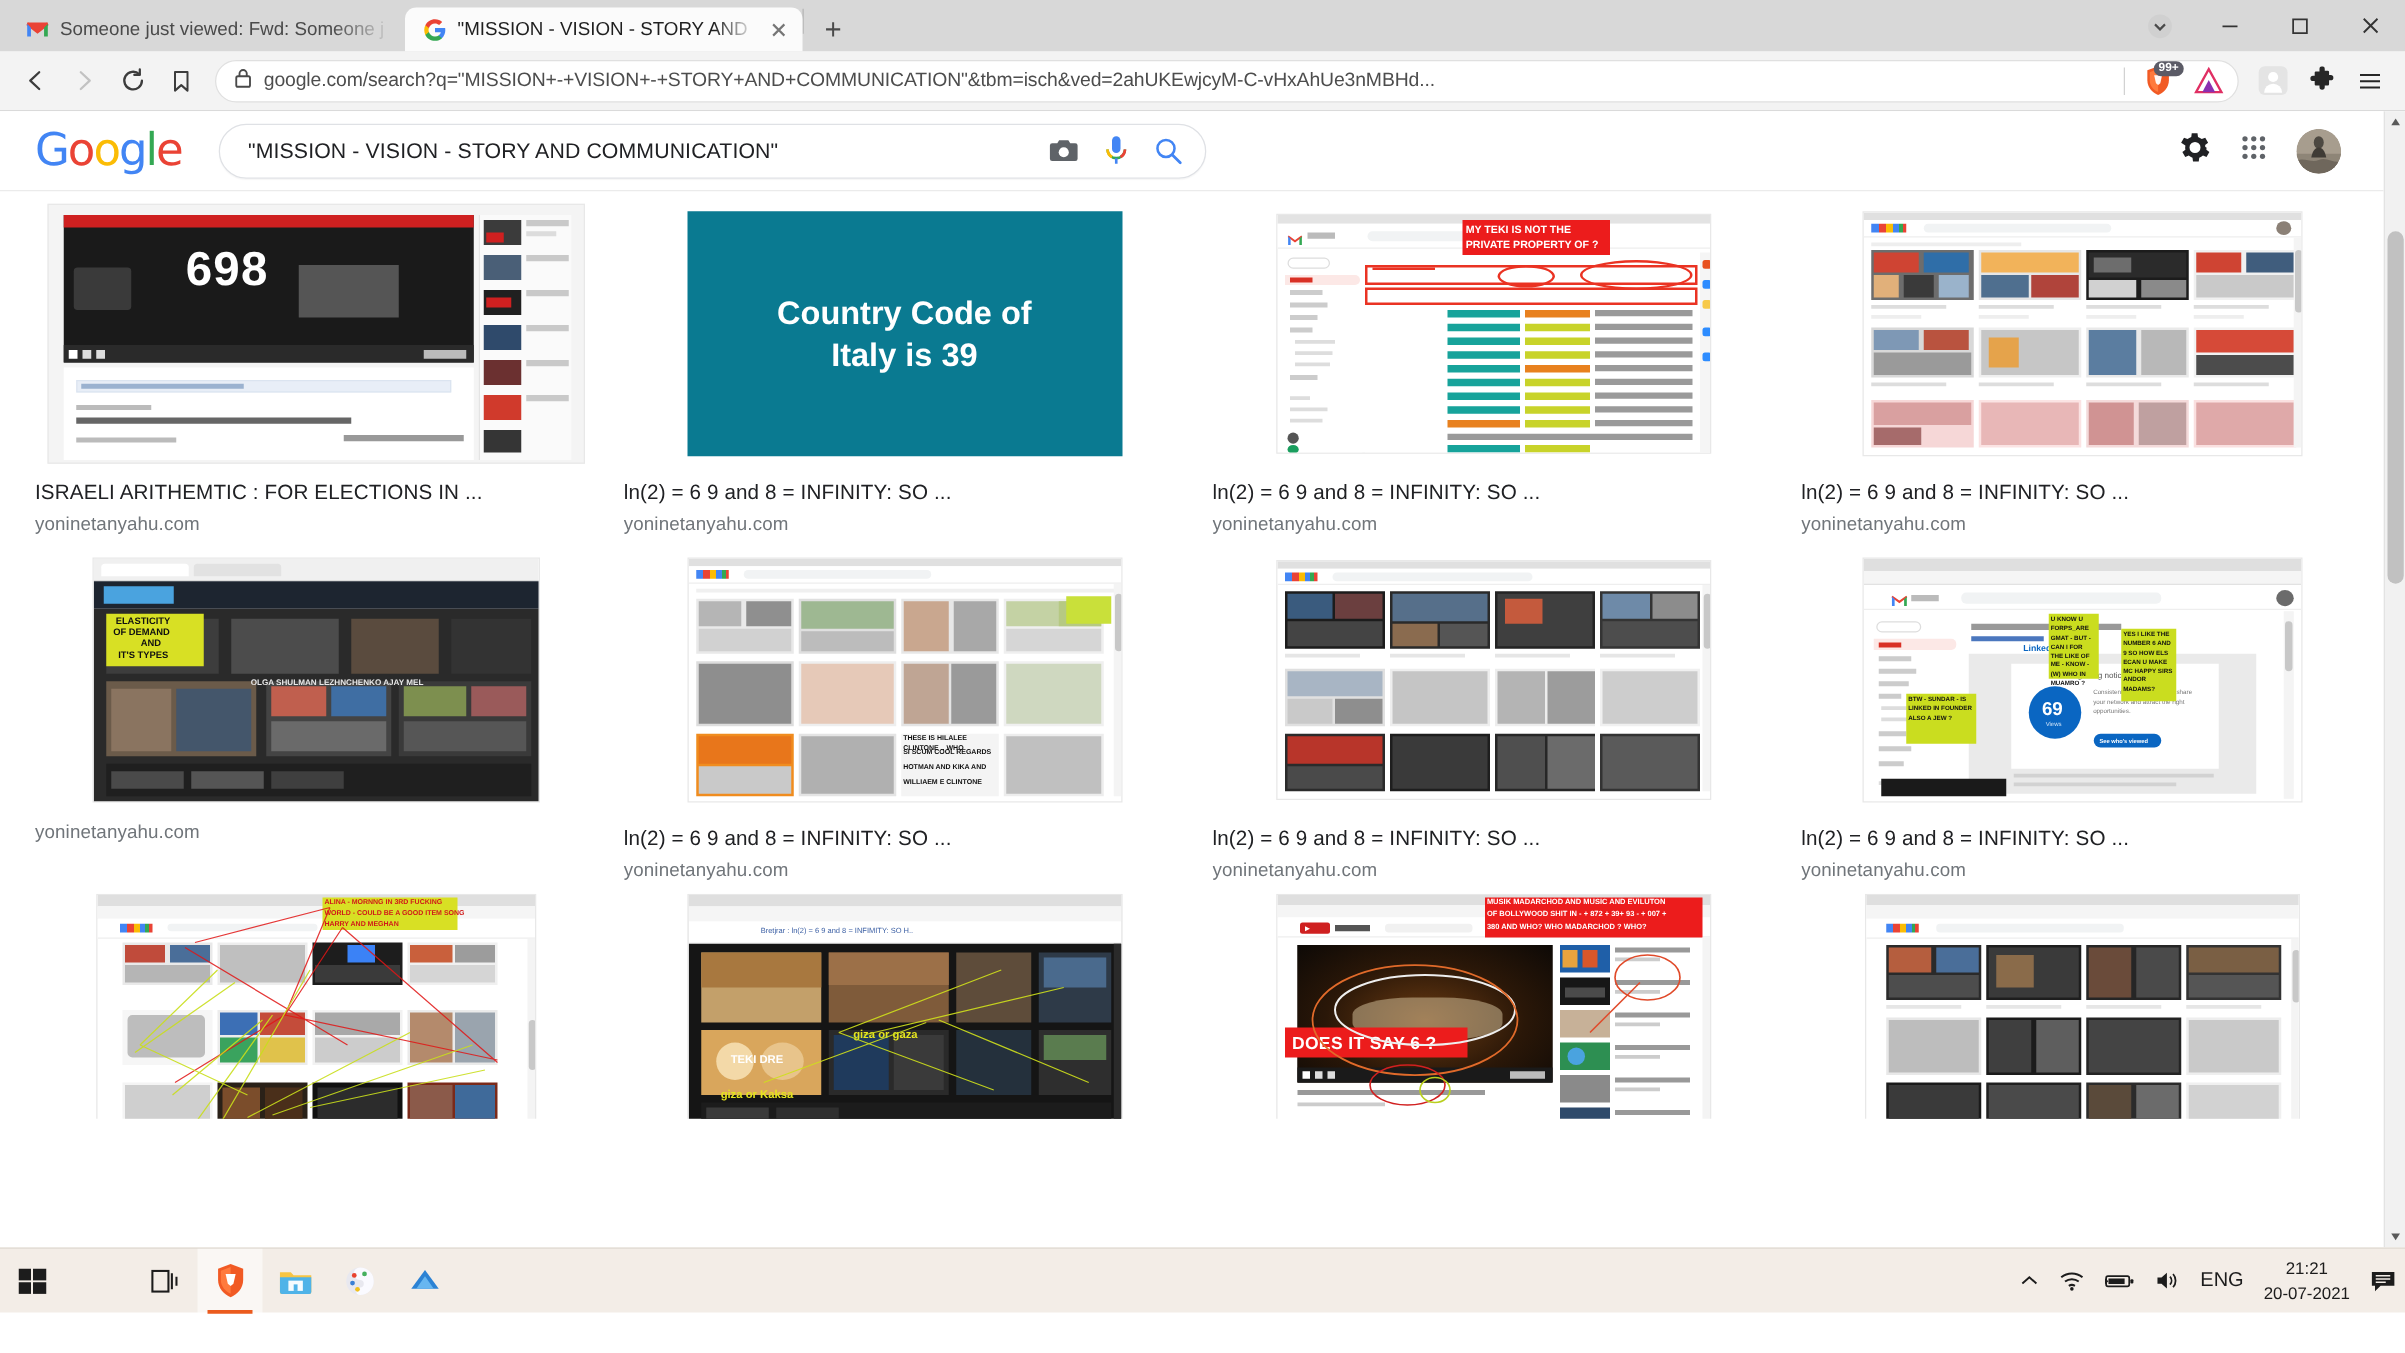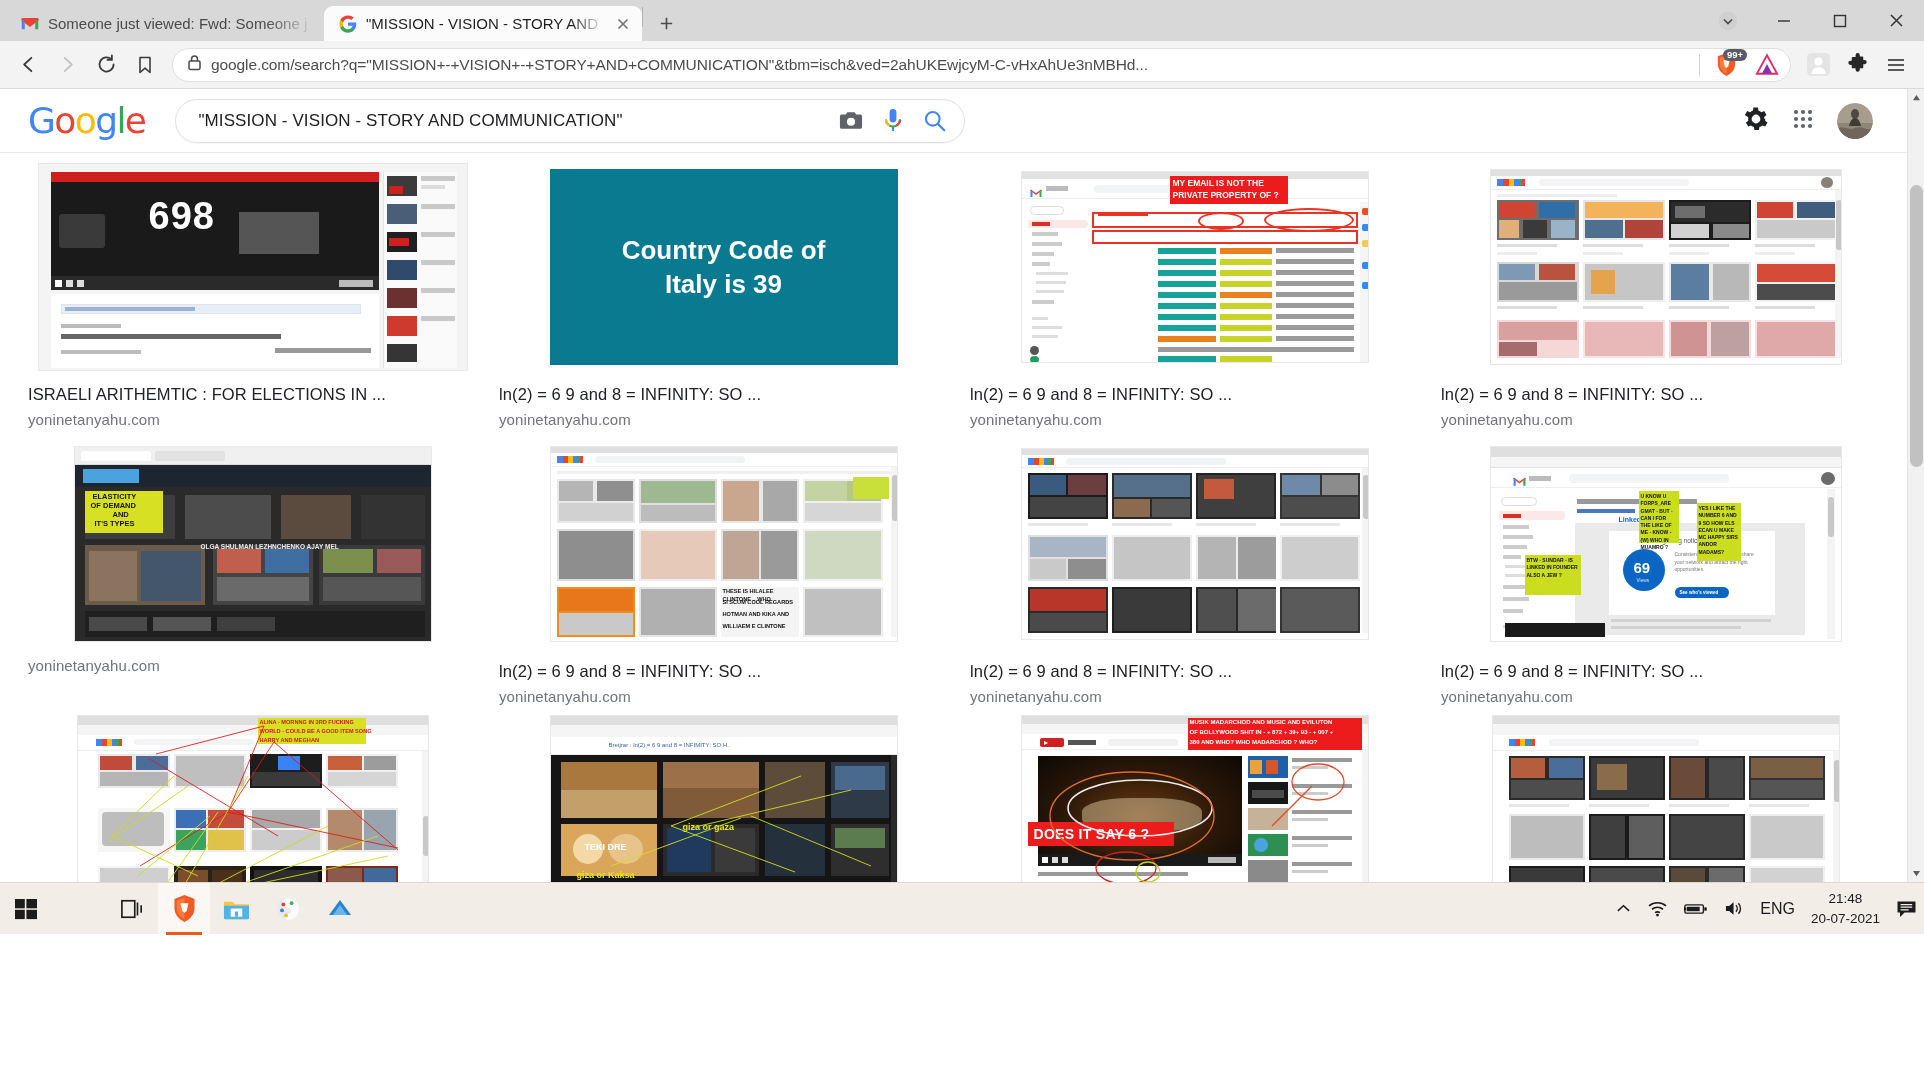--- a/index.html
+++ b/index.html
@@ -4,21 +4,21 @@
 <title>Google Images — Brave Browser</title>
 <style>
   * { box-sizing: border-box; margin: 0; padding: 0; }
   html, body {
     width: 1924px; height: 1082px;
     font-family: "Liberation Sans", sans-serif;
     overflow: hidden; background: #fff;
   }
 
   
-  .browser { width: 1924px; height: 882px; display: flex; flex-direction: column; }
+  .browser { width: 1924px; height: 998px; display: flex; flex-direction: column; }
 
   .tabstrip {
     height: 41px; background: #d8d8d8; display: flex; align-items: flex-end;
     padding-left: 6px; position: relative; flex: none;
   }
   .tab {
     height: 35px; width: 318px; display: flex; align-items: center;
     gap: 9px; padding: 0 10px 0 14px; border-radius: 9px 9px 0 0;
     font-size: 15px; color: #4a4a4a; position: relative; flex: none;
   }
@@ -455,21 +455,21 @@
                 <div class="mini" style="left:198px;top:153px;width:52px;height:6px;background:#c8d32a;"></div>
                 <div class="mini" style="left:254px;top:153px;width:78px;height:5px;background:#9a9a9a;"></div>
                 <div class="mini" style="left:136px;top:164px;width:58px;height:6px;background:#e8811f;"></div>
                 <div class="mini" style="left:198px;top:164px;width:52px;height:6px;background:#c8d32a;"></div>
                 <div class="mini" style="left:254px;top:164px;width:78px;height:5px;background:#9a9a9a;"></div>
                 <div class="mini" style="left:136px;top:175px;width:196px;height:5px;background:#9a9a9a;"></div>
                 <div class="mini" style="left:136px;top:184px;width:58px;height:6px;background:#17a39b;"></div>
                 <div class="mini" style="left:198px;top:184px;width:52px;height:6px;background:#c8d32a;"></div>
 
                 <div class="mini" style="left:148px;top:4px;width:118px;height:28px;background:#ec1c1c;"></div>
-                <div class="overlay-txt" style="left:151px;top:6px;color:#fff;font-size:8.5px;width:116px;">MY EMAIL IS NOT THE</div>
+                <div class="overlay-txt" style="left:151px;top:6px;color:#fff;font-size:8.5px;width:116px;">MY TEKI IS NOT THE</div>
                 <div class="overlay-txt" style="left:151px;top:18px;color:#fff;font-size:8.5px;width:116px;">PRIVATE PROPERTY OF ?</div>
                 <div class="mini" style="left:338px;top:30px;width:10px;height:160px;background:#f5f5f5;"></div>
                 <div class="mini" style="left:340px;top:36px;width:7px;height:7px;background:#e8511f;border-radius:2px;"></div>
                 <div class="mini" style="left:340px;top:52px;width:7px;height:7px;background:#2d8cff;border-radius:2px;"></div>
                 <div class="mini" style="left:340px;top:68px;width:7px;height:7px;background:#f7c948;border-radius:2px;"></div>
                 <div class="mini" style="left:340px;top:90px;width:7px;height:7px;background:#2d8cff;border-radius:2px;"></div>
                 <div class="mini" style="left:340px;top:110px;width:7px;height:7px;background:#2d8cff;border-radius:2px;"></div>
               </div>
             </div>
             <div class="cap-title">ln(2) = 6 9 and 8 = INFINITY: SO ...</div>
@@ -1077,21 +1077,21 @@
       </svg>
     </span>
     <span class="tray-ico">
       <svg width="20" height="17" viewBox="0 0 21 18">
         <path d="M2 6.4h3.4L10 2.4v13.2L5.4 11.6H2z" fill="#1c1c1c"></path>
         <path d="M12.6 5.6a5 5 0 0 1 0 6.8M15.2 3.4a8.4 8.4 0 0 1 0 11.2" fill="none" stroke="#1c1c1c" stroke-width="1.5"></path>
       </svg>
     </span>
     <span class="tray-lang">ENG</span>
     <span class="tray-clock">
-      <div>21:48</div>
+      <div>21:21</div>
       <div>20-07-2021</div>
     </span>
     <span class="tray-ico">
       <svg width="22" height="20" viewBox="0 0 22 20">
         <path d="M1.5 2.5h18v11h-11L4 18v-4.5H1.5z" fill="#1c1c1c"></path>
         <path d="M4.6 5.6h11.6M4.6 8.2h11.6M4.6 10.8h8" stroke="#f3ede7" stroke-width="1.2"></path>
       </svg>
     </span>
   </div>
 </div>

